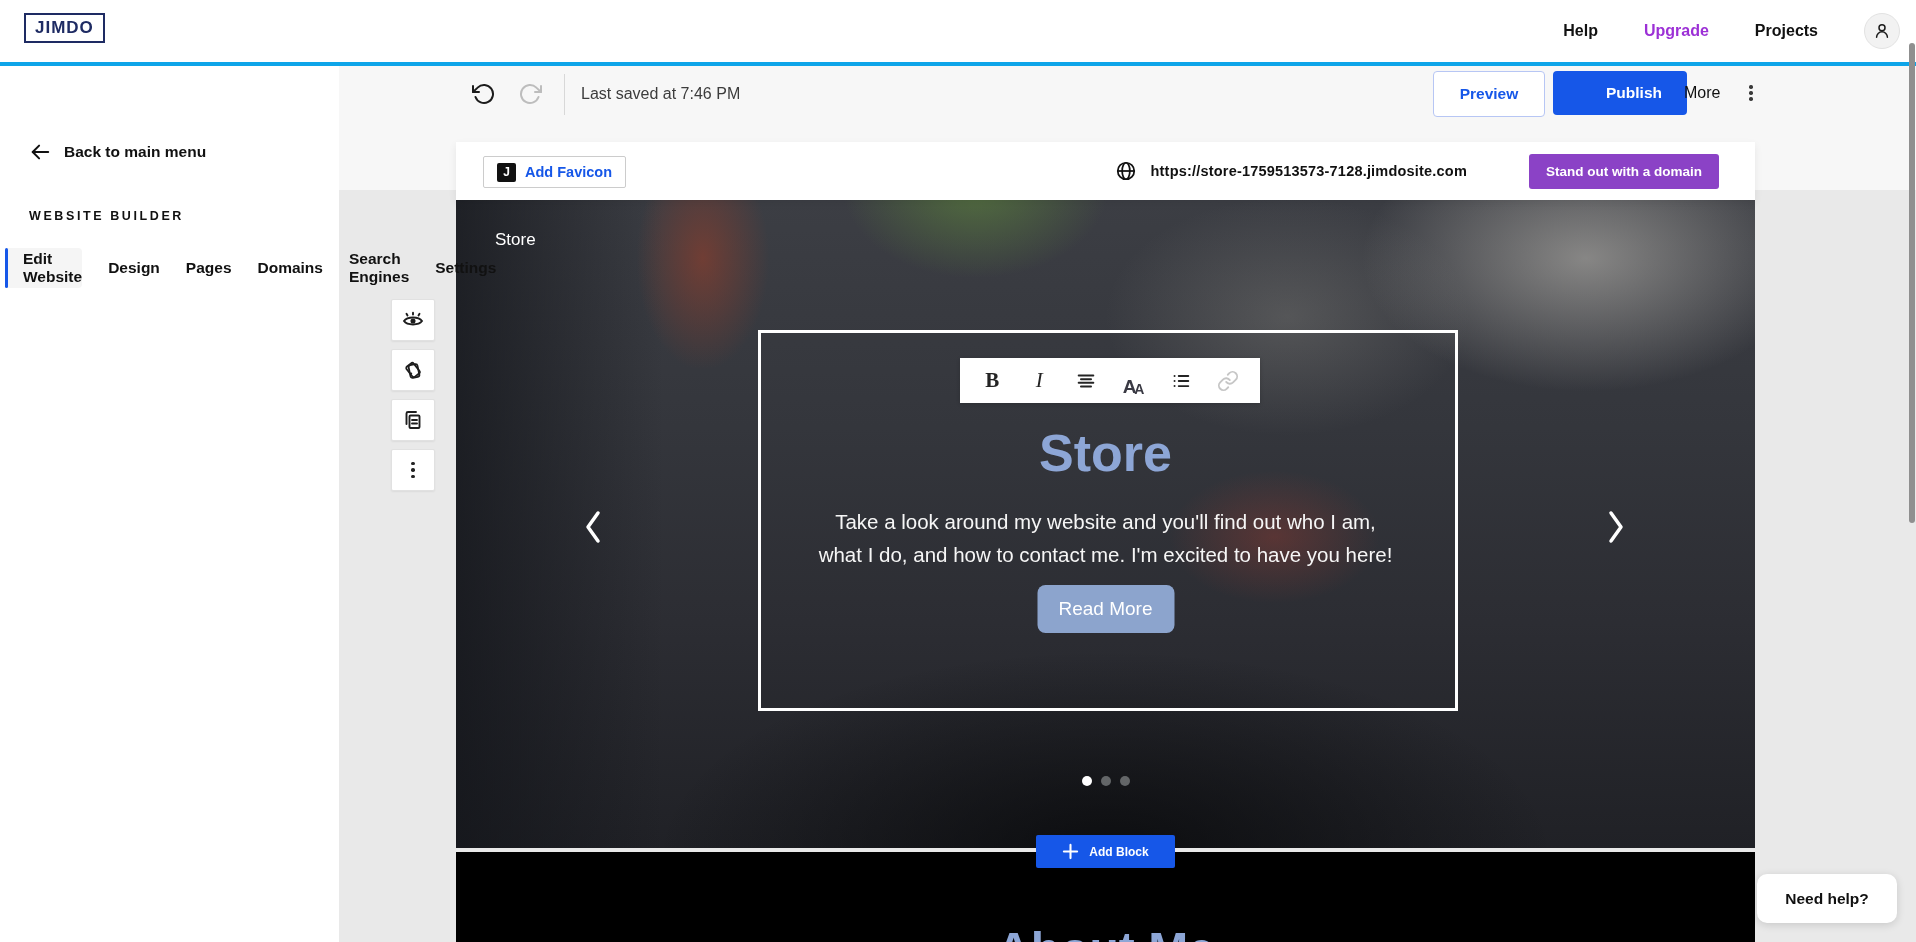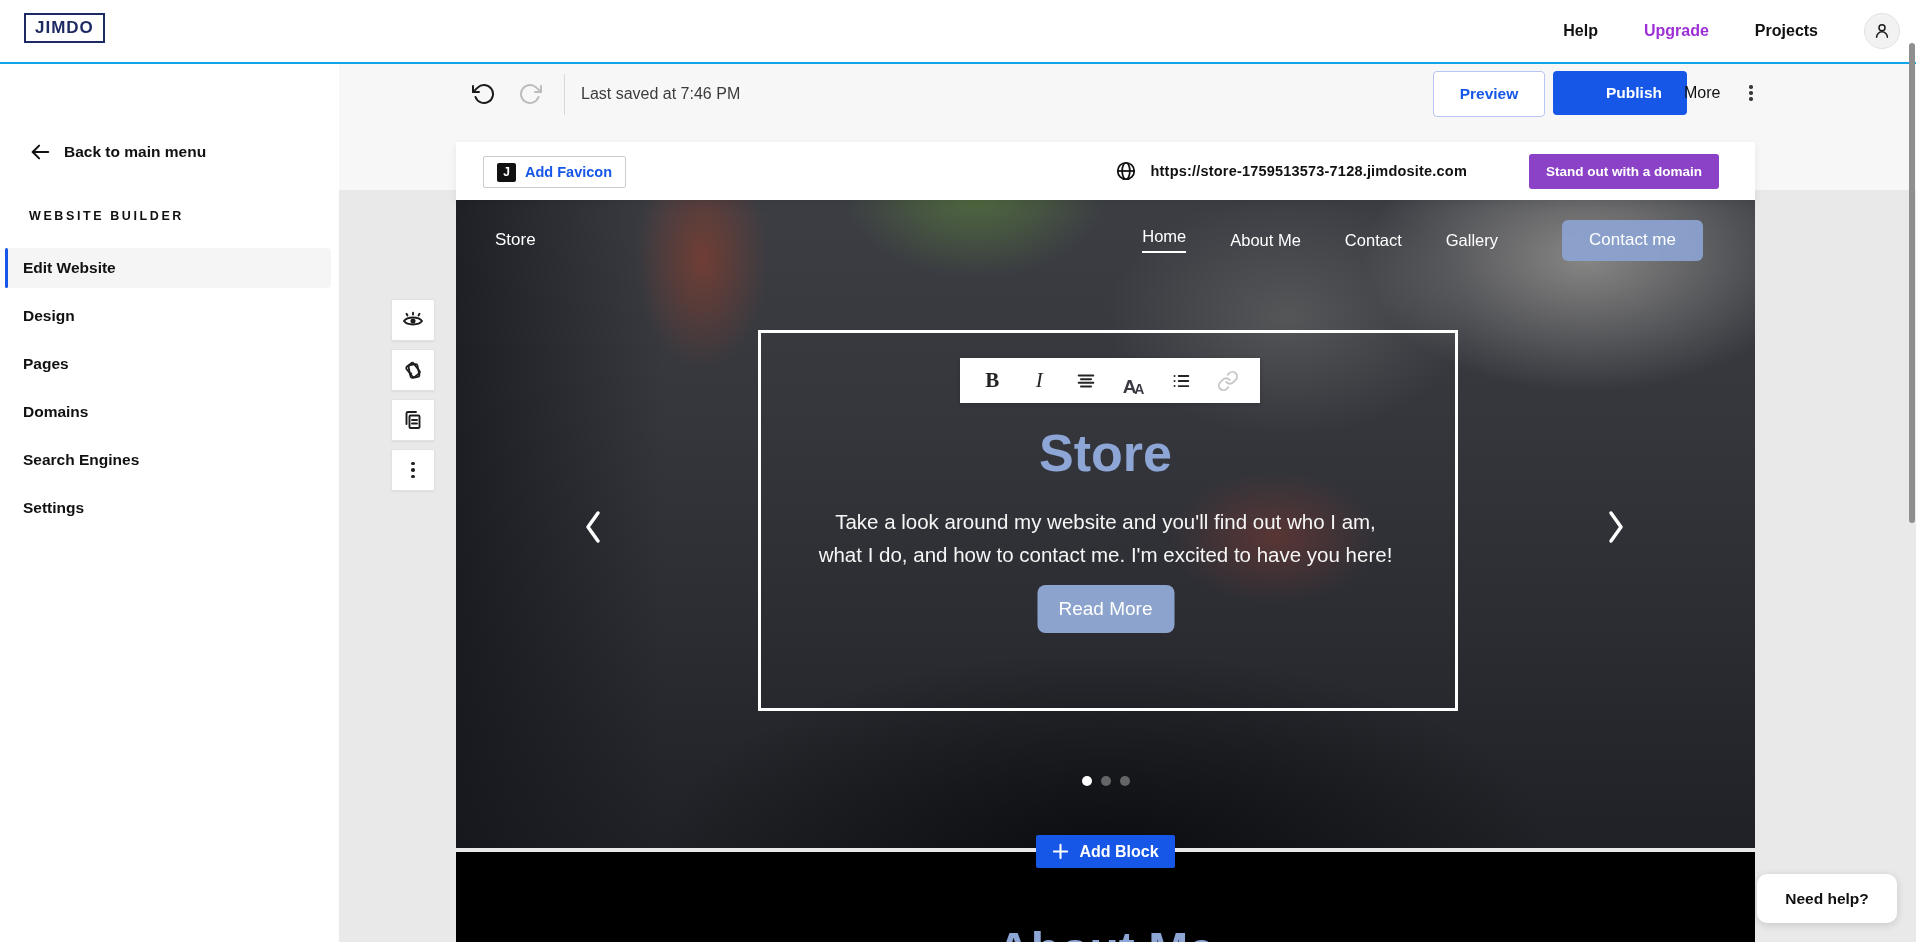--- a/index.html
+++ b/index.html
@@ -1,21 +1,21 @@
 <!DOCTYPE html>
 <html><head>
 <meta charset="utf-8">
 <style>
   html,body{margin:0;padding:0;background:#fff;}
   .app{position:relative;width:1916px;height:942px;overflow:hidden;background:#f7f7f7;
        font-family:"Liberation Sans",sans-serif;color:#111;}
 
   
   .header{position:absolute;left:0;top:0;width:1916px;height:62px;background:#fff;
-          border-bottom:2px solid #0ea5e9;z-index:30;}
+          border-bottom:4px solid #0ea5e9;z-index:30;}
   .logo{position:absolute;left:24px;top:13px;border:2px solid #1e2b63;color:#1e2b63;
         font-weight:800;font-size:17px;letter-spacing:1px;padding:3px 9px;cursor:pointer;}
   .header-nav{position:absolute;right:16px;top:0;height:62px;display:flex;align-items:center;
               gap:46px;font-size:16px;font-weight:700;}
   .hn-link{cursor:pointer;}
   .upgrade{color:#9c30d6;}
   .avatar{width:34px;height:34px;border-radius:50%;background:#f2f2f2;border:1px solid #e2e2e2;
           display:flex;align-items:center;justify-content:center;cursor:pointer;}
 
   
@@ -35,21 +35,21 @@
               gap:29px;font-size:16px;z-index:20;cursor:pointer;}
   .kebab{display:flex;flex-direction:column;gap:2.6px;}
   .kebab i{width:3.4px;height:3.4px;border-radius:50%;background:#3a3a3a;}
 
   
   .sidebar{position:absolute;left:0;top:62px;width:339px;bottom:0;background:#fff;z-index:25;}
   .back-row{position:absolute;left:30px;top:80px;display:flex;align-items:center;gap:14px;
             font-size:15.5px;font-weight:700;cursor:pointer;}
   .section-label{position:absolute;left:29px;top:147px;font-size:12.5px;font-weight:800;
                  letter-spacing:2.6px;color:#111;}
-  .side-items{position:absolute;left:5px;right:8px;top:186px;display:flex;flex-direction:column;gap:8px;}
+  .side-items{position:absolute;left:5px;right:8px;top:186px;display:flex;gap:8px;}
   .side-item{position:relative;height:40px;display:flex;align-items:center;padding-left:18px;
              font-size:15.5px;font-weight:700;border-radius:4px;cursor:pointer;}
   .side-item.active{background:#f5f5f5;}
   .active-bar{position:absolute;left:0;top:0;bottom:0;width:3px;background:#1657e8;border-radius:2px;}
 
   
   .canvas-dim{position:absolute;left:293px;top:190px;right:0;bottom:0;background:#e9e9e9;z-index:1;}
 
   .float-tools{position:absolute;left:391px;top:299px;display:flex;flex-direction:column;gap:8px;z-index:8;}
   .tool-btn{width:42px;height:40px;background:#fff;border:1px solid #e1e1e1;border-radius:2px;
@@ -115,21 +115,21 @@
   .dots{position:absolute;left:50%;transform:translateX(-50%);top:576px;display:flex;gap:9px;}
   .dot{width:10px;height:10px;border-radius:50%;background:rgba(195,200,200,.45);cursor:pointer;}
   .dot.active{background:#fff;}
 
   
   .black-section{position:absolute;left:456px;top:852px;width:1299px;height:90px;background:#000;
                  z-index:4;overflow:hidden;}
   .next-title{position:absolute;top:70px;width:100%;text-align:center;font-size:48px;font-weight:700;
               color:#8da6d6;cursor:text;}
   .add-block{position:absolute;left:1036px;top:835px;width:139px;height:33px;background:#1657e8;
-             border-radius:2px;color:#fff;font-size:16px;font-weight:700;display:flex;align-items:center;
+             border-radius:2px;color:#fff;font-size:12px;font-weight:700;display:flex;align-items:center;
              justify-content:center;gap:10px;z-index:9;cursor:pointer;}
   .need-help{position:absolute;left:1757px;top:874px;width:140px;height:49px;background:#fff;border-radius:10px;
              box-shadow:0 2px 8px rgba(0,0,0,.14);display:flex;align-items:center;justify-content:center;
              font-size:15.5px;font-weight:700;z-index:40;cursor:pointer;}
   .scroll-thumb{position:absolute;right:1px;top:43px;width:6px;height:480px;background:#8f8f8f;
                 border-radius:3px;z-index:50;cursor:grab;}
   svg{display:block;}
 </style>
 </head>
 <body>
@@ -272,27 +272,20 @@
         </svg>
       </span>
       <span class="site-url">https://store-1759513573-7128.jimdosite.com</span>
       <span class="domain-btn">Stand out with a domain</span>
     </div>
   </div>
 
   <div class="hero">
     <div class="site-nav">
       <span class="site-logo">Store</span>
-      <span class="nav-right">
-        <span class="nav-link active">Home</span>
-        <span class="nav-link">About Me</span>
-        <span class="nav-link">Contact</span>
-        <span class="nav-link">Gallery</span>
-        <span class="contact-btn">Contact me</span>
-      </span>
     </div>
 
     <div class="select-box"></div>
 
     <div class="text-toolbar">
       <span class="tt tt-bold">B</span>
       <span class="tt tt-italic">I</span>
       <span class="tt">
         <span>
           <svg width="22" height="22" viewBox="0 0 24 24" fill="none" stroke="#242424" stroke-width="2.1" stroke-linecap="round">

